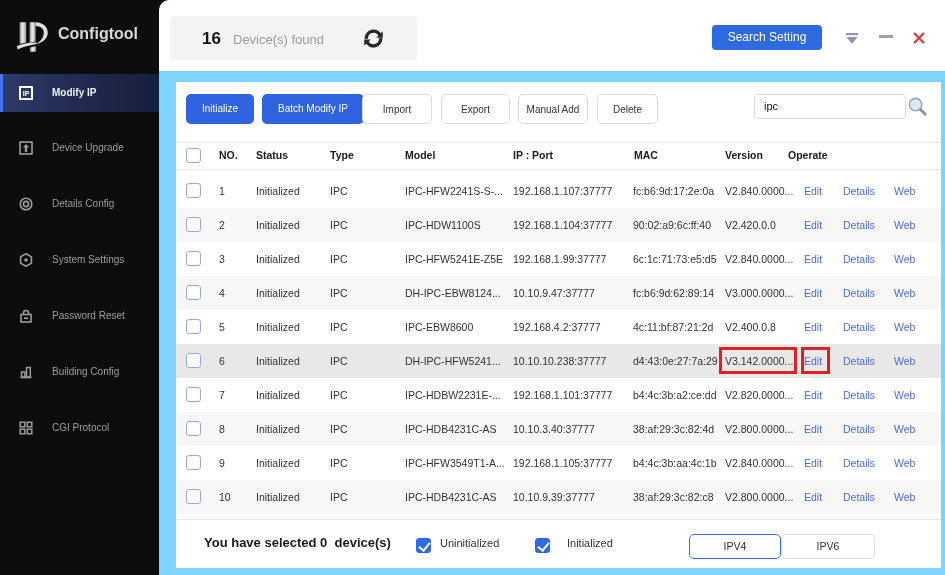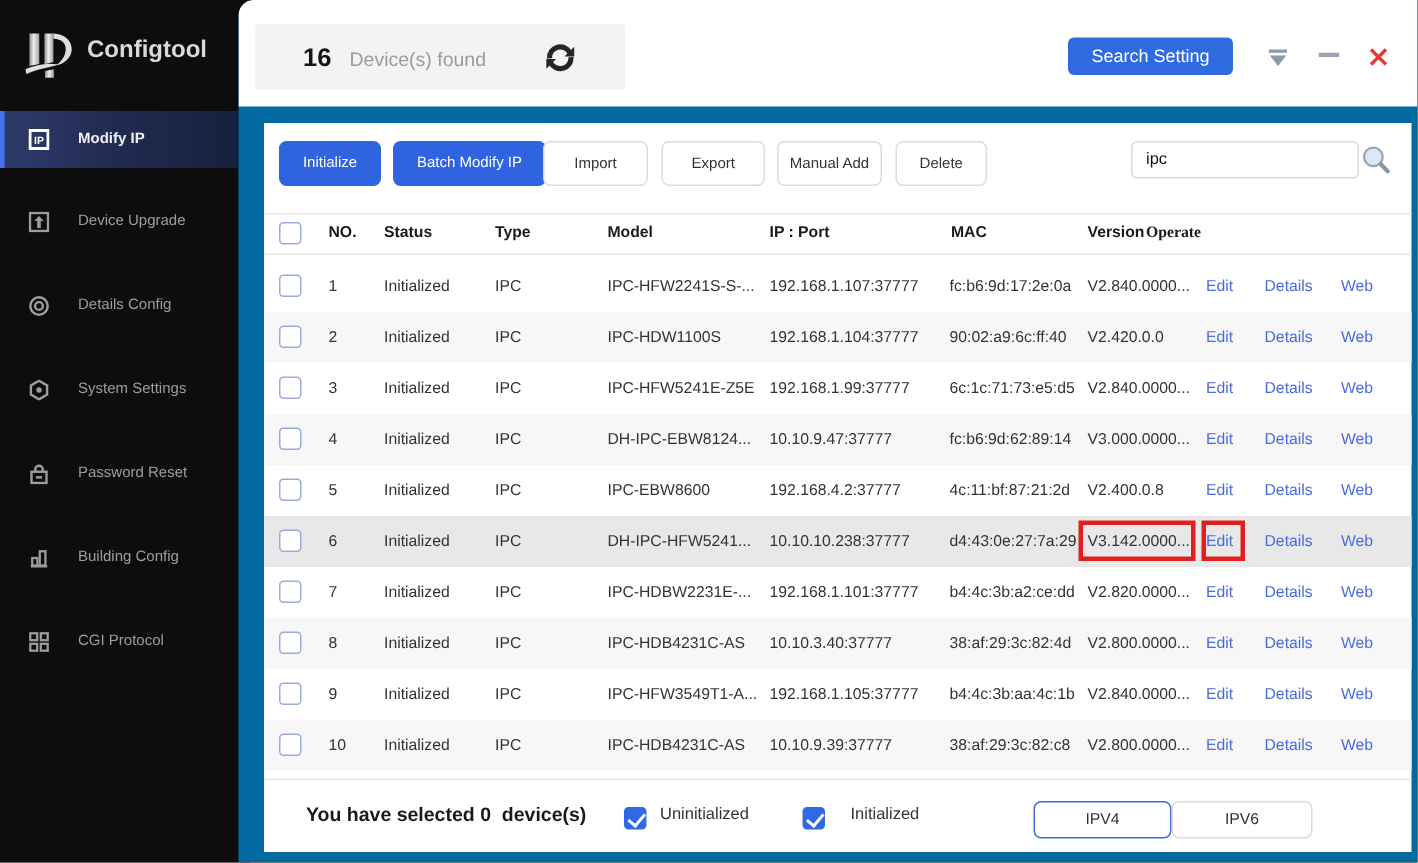--- a/index.html
+++ b/index.html
@@ -11,21 +11,21 @@
 .logo { position:absolute; left:18px; top:20px; width:140px; height:32px; }
 .logo-text { position:absolute; left:40px; top:5px; font-size:16px; font-weight:bold; color:#d9d9d9; letter-spacing:0px; }
 .mitem { position:absolute; left:0; width:159px; height:38px; }
 .mitem .micon { position:absolute; left:19px; top:12px; width:14px; height:14px; }
 .mitem .mlabel { position:absolute; left:52px; top:0; height:50px; line-height:38px; font-size:10px; color:#9d9d9d; }
 .mitem.active { top:74px; width:159px; background:linear-gradient(90deg,#2e3c6c 0%, #222c52 45%, #161f3c 100%); }
 .mitem.active::before { content:""; position:absolute; left:0; top:0; width:3px; height:38px; background:#4872f4; }
 .mitem.active .mlabel { color:#eef0f6; font-weight:bold; }
 
 
-.main { position:absolute; left:159px; top:0; width:786px; height:575px; background:#0369a1; border-top-left-radius:10px; overflow:hidden; }
+.main { position:absolute; left:159px; top:0; width:786px; height:575px; background:#7dd3fc; border-top-left-radius:10px; overflow:hidden; }
 .topbar { position:absolute; left:0; top:0; width:786px; height:71px; background:#ffffff; border-top-left-radius:10px; }
 .countbox { position:absolute; left:11px; top:16px; width:247px; height:44px; background:#f3f3f3; border-radius:3px; }
 .countbox .n { position:absolute; left:32px; top:13px; font-size:17px; font-weight:bold; color:#141414; }
 .countbox .t { position:absolute; left:63px; top:16px; font-size:13px; color:#9b9b9b; }
 .refresh { position:absolute; left:193px; top:12px; width:21px; height:21px; }
 .btn-search { position:absolute; left:553px; top:25px; width:110px; height:25px; background:#2f6ae0; border-radius:4px; color:#ffffff; font-size:12px; text-align:center; line-height:25px; }
 .winicon { position:absolute; top:28px; }
 
 
 .panel { position:absolute; left:17px; top:82px; width:765px; height:486px; background:#ffffff; }
@@ -168,21 +168,21 @@
 
     <div class="thline" style="top:60px;"></div>
     <div class="cb" style="left:10px; top:66px;"></div>
     <div class="th" style="left:43px;">NO.</div>
     <div class="th" style="left:80px;">Status</div>
     <div class="th" style="left:154px;">Type</div>
     <div class="th" style="left:229px;">Model</div>
     <div class="th" style="left:337px;">IP : Port</div>
     <div class="th" style="left:458px;">MAC</div>
     <div class="th" style="left:549px;">Version</div>
-    <div class="th" style="left:588px;font-family:Liberation Serif, serif;">Operate</div>
+    <div class="th" style="left:612px;">Operate</div>
     <div class="thline" style="top:87px;"></div>
 
     <div class="row" style="top:92px;">
     <div class="cb" style="left:10px; top:9px;"></div>
     <div class="cell" style="left:43px;">1</div>
     <div class="cell" style="left:80px;">Initialized</div>
     <div class="cell" style="left:154px;">IPC</div>
     <div class="cell" style="left:229px;">IPC-HFW2241S-S-...</div>
     <div class="cell" style="left:337px;">192.168.1.107:37777</div>
     <div class="cell" style="left:457px;">fc:b6:9d:17:2e:0a</div>

